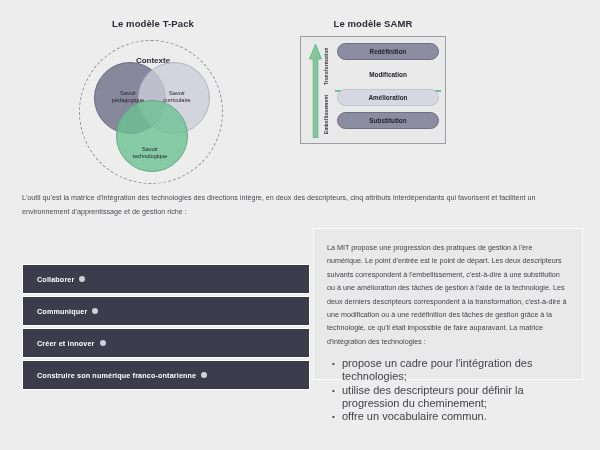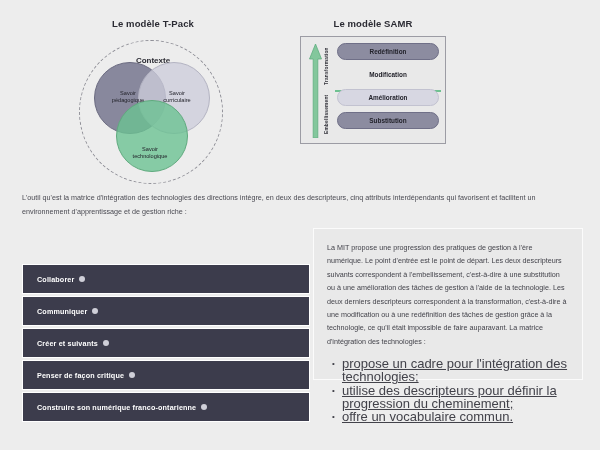--- a/index.html
+++ b/index.html
@@ -262,25 +262,24 @@
     line-height: 13.4px;
     color: #42424a;
     margin: 0 0 9px 0;
   }
   .info-list {
     margin: 0;
     padding-left: 15px;
     list-style: none;
   }
   .info-list li {
-    font-size: 13px;
+    font-size: 11px;
     line-height: 13.2px;
     color: #42424a;
     position: relative;
-    text-decoration: underline;
   }
   .info-list li::before {
     content: "\2022";
     position: absolute;
     left: -10px;
     top: 0;
     color: #42424a;
     font-size: 8px;
   }
 </style>
@@ -342,25 +341,21 @@
     <div class="accordion">
       <div class="acc-item">
         <span class="acc-label">Collaborer</span>
         <span class="acc-icon"></span>
       </div>
       <div class="acc-item">
         <span class="acc-label">Communiquer</span>
         <span class="acc-icon"></span>
       </div>
       <div class="acc-item">
-        <span class="acc-label">Créer et suivants</span>
-        <span class="acc-icon"></span>
-      </div>
-      <div class="acc-item">
-        <span class="acc-label">Penser de façon critique</span>
+        <span class="acc-label">Créer et innover</span>
         <span class="acc-icon"></span>
       </div>
       <div class="acc-item">
         <span class="acc-label">Construire son numérique franco-ontarienne</span>
         <span class="acc-icon"></span>
       </div>
     </div>
 
     <div class="infobox">
       <p class="info-p">La MIT propose une progression des pratiques de gestion à l'ère numérique. Le point d'entrée est le point de départ. Les deux descripteurs suivants correspondent à l'embellissement, c'est-à-dire à une substitution ou à une amélioration des tâches de gestion à l'aide de la technologie. Les deux derniers descripteurs correspondent à la transformation, c'est-à-dire à une modification ou à une redéfinition des tâches de gestion grâce à la technologie, ce qu'il était impossible de faire auparavant. La matrice d'intégration des technologies :</p>

